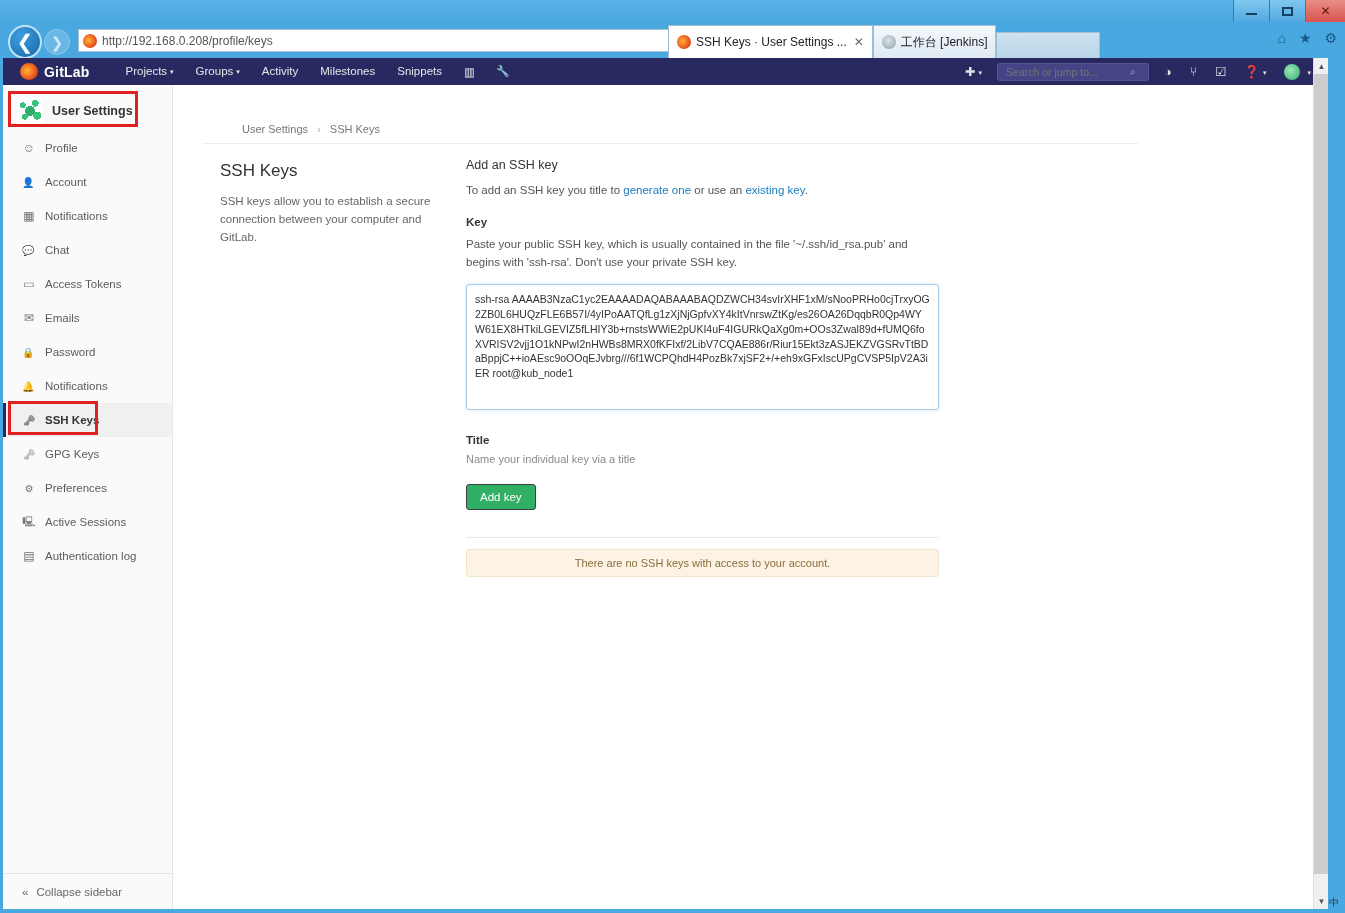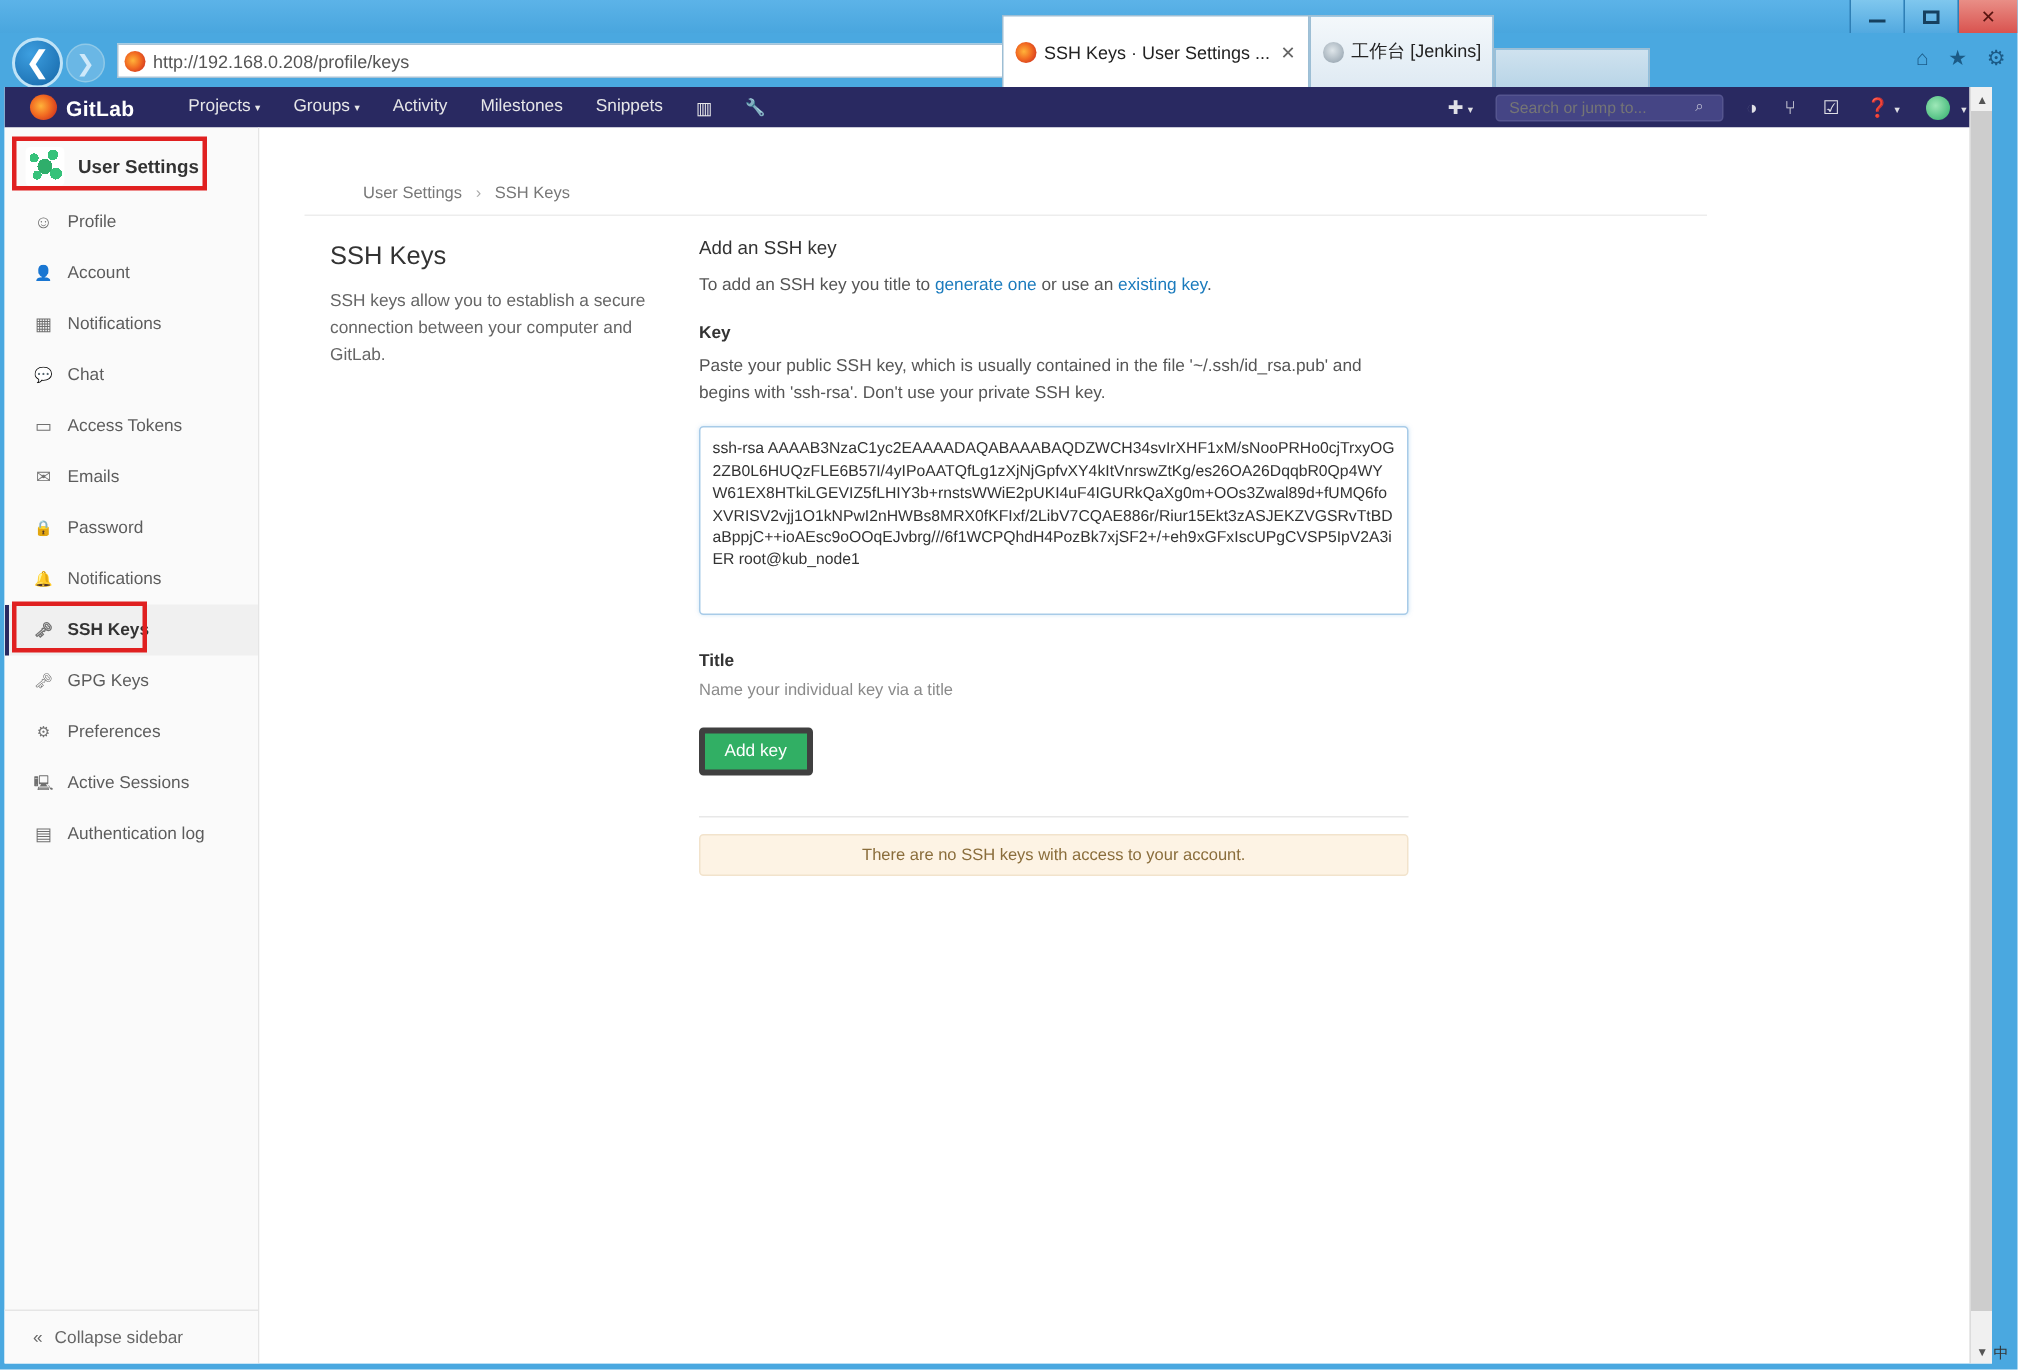--- a/index.html
+++ b/index.html
@@ -54,21 +54,21 @@
   #url-search-icon{ color:#555; font-size:11px; margin-right:3px;}
   #url-caret{ color:#555; font-size:8px; margin-right:8px;}
   #url-reload{ color:#444; font-size:13px; margin-right:2px;}
 
   
   #tabs{
     position:absolute; left:668px; top:26px; width:432px; height:32px;
     display:flex; align-items:flex-end;
   }
   .tab{
-    height:48px; display:flex; align-items:center; padding:0 8px;
+    height:33px; display:flex; align-items:center; padding:0 8px;
     font-size:12px; color:#222; border:1px solid #9dbed4; border-bottom:none;
     background:linear-gradient(to bottom,#f4f8fb,#dfeaf3);
     max-width:210px; white-space:nowrap;
   }
   .tab.active{ background:#fff; }
   .tab .tab-ico{ width:14px;height:14px;margin-right:5px;flex:none;position:relative;}
   .tab .tab-close{ margin-left:7px; color:#666; font-size:12px; cursor:pointer;}
   #tabs-filler{ flex:1; height:26px; border:1px solid #9dbed4; border-bottom:none;
     background:linear-gradient(to bottom,#cfe2ef,#b9d5e7);}
 
@@ -180,21 +180,21 @@
     font-size:10.5px; line-height:1.42; color:#333; outline:none; resize:none;
     overflow:hidden; white-space:pre-wrap; word-break:break-all;
     box-shadow:0 0 3px rgba(120,180,225,.35);
   }
   #title-input{
     width:240px; height:23px; border:1px solid #ccc; border-radius:3px;
     padding:0 7px; font-size:11.5px; color:#333; outline:none;
     font-family:"Liberation Sans", sans-serif;
   }
   #add-key-btn{
-    margin-top:19px; background:#31af64; border:4px solid #404040; border-radius:3px;
+    margin-top:19px; background:#31af64; border:1px solid #404040; border-radius:3px;
     color:#fff; font-size:11.5px; padding:6px 13px; cursor:pointer;
     font-family:"Liberation Sans", sans-serif;
   }
   #keys-divider{ margin-top:27px; width:473px; height:1px; background:#e8e8e8;}
   #keys-heading{ margin-top:17px; font-size:12px; color:#333;}
   #keys-empty{
     margin-top:11px; width:473px; padding:7px 0; text-align:center;
     background:#fdf3e4; border:1px solid #f2e3cc; border-radius:3px;
     font-size:11px; color:#8a6d3b;
   }

